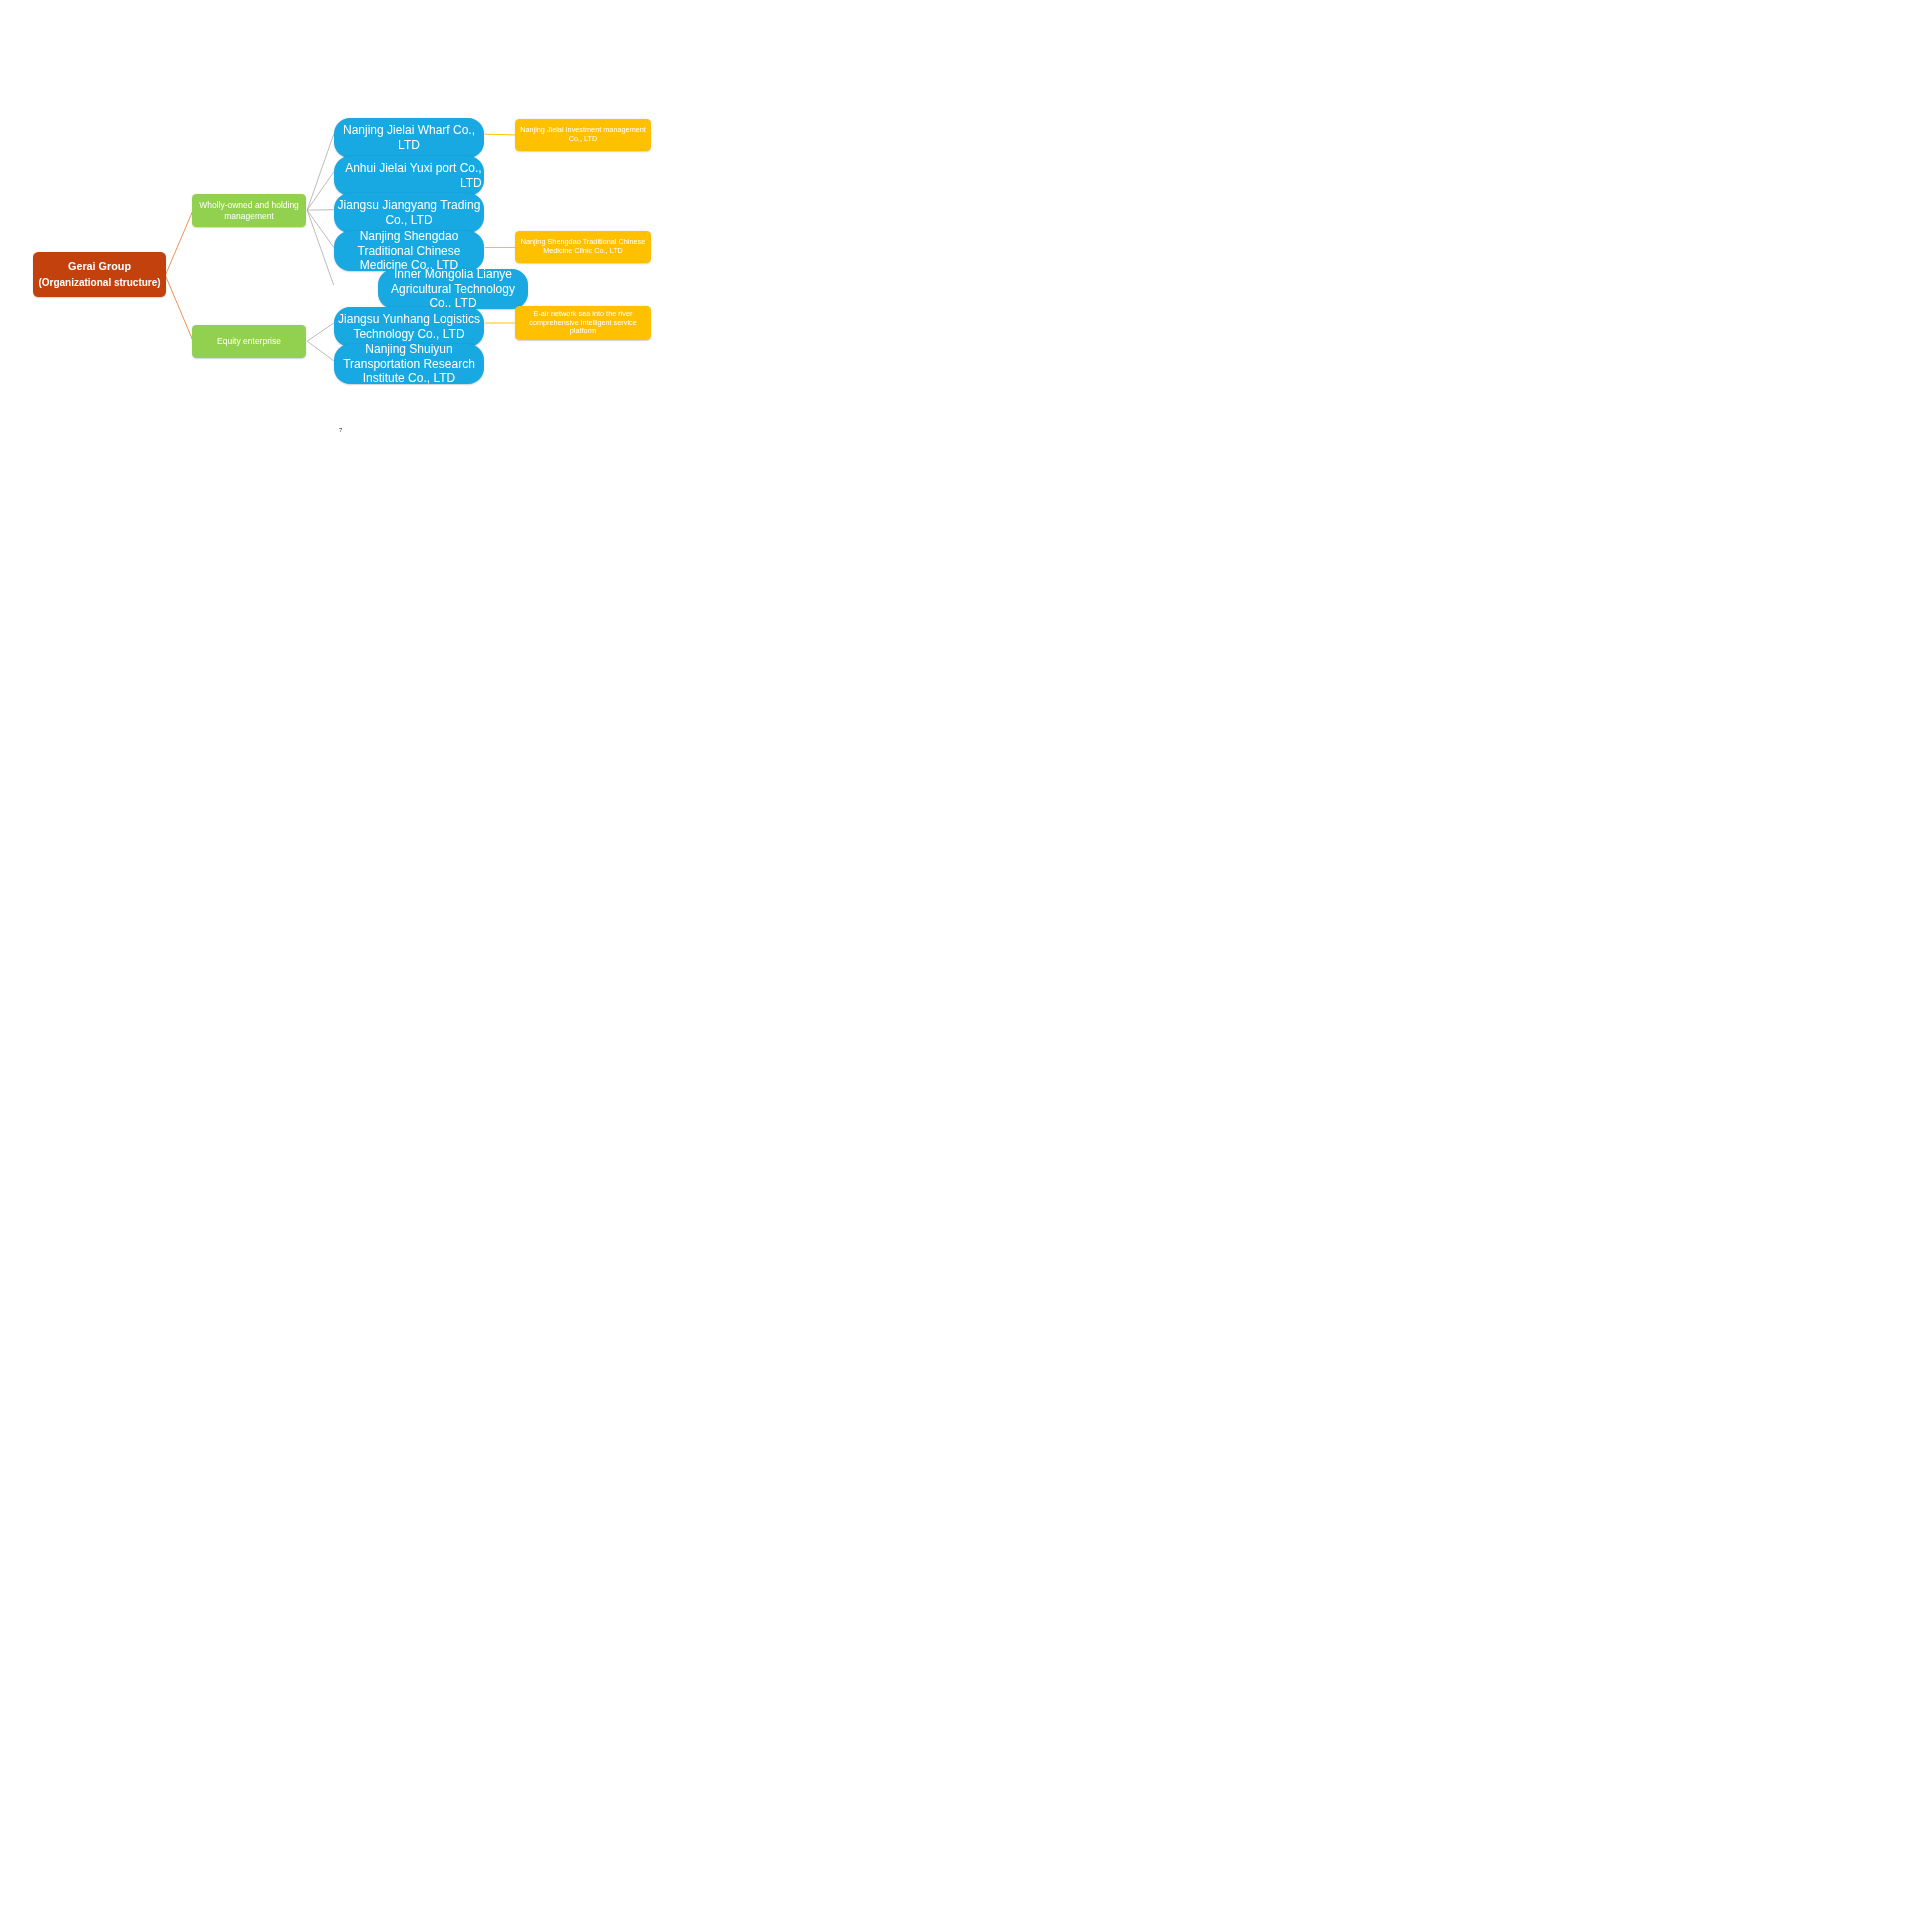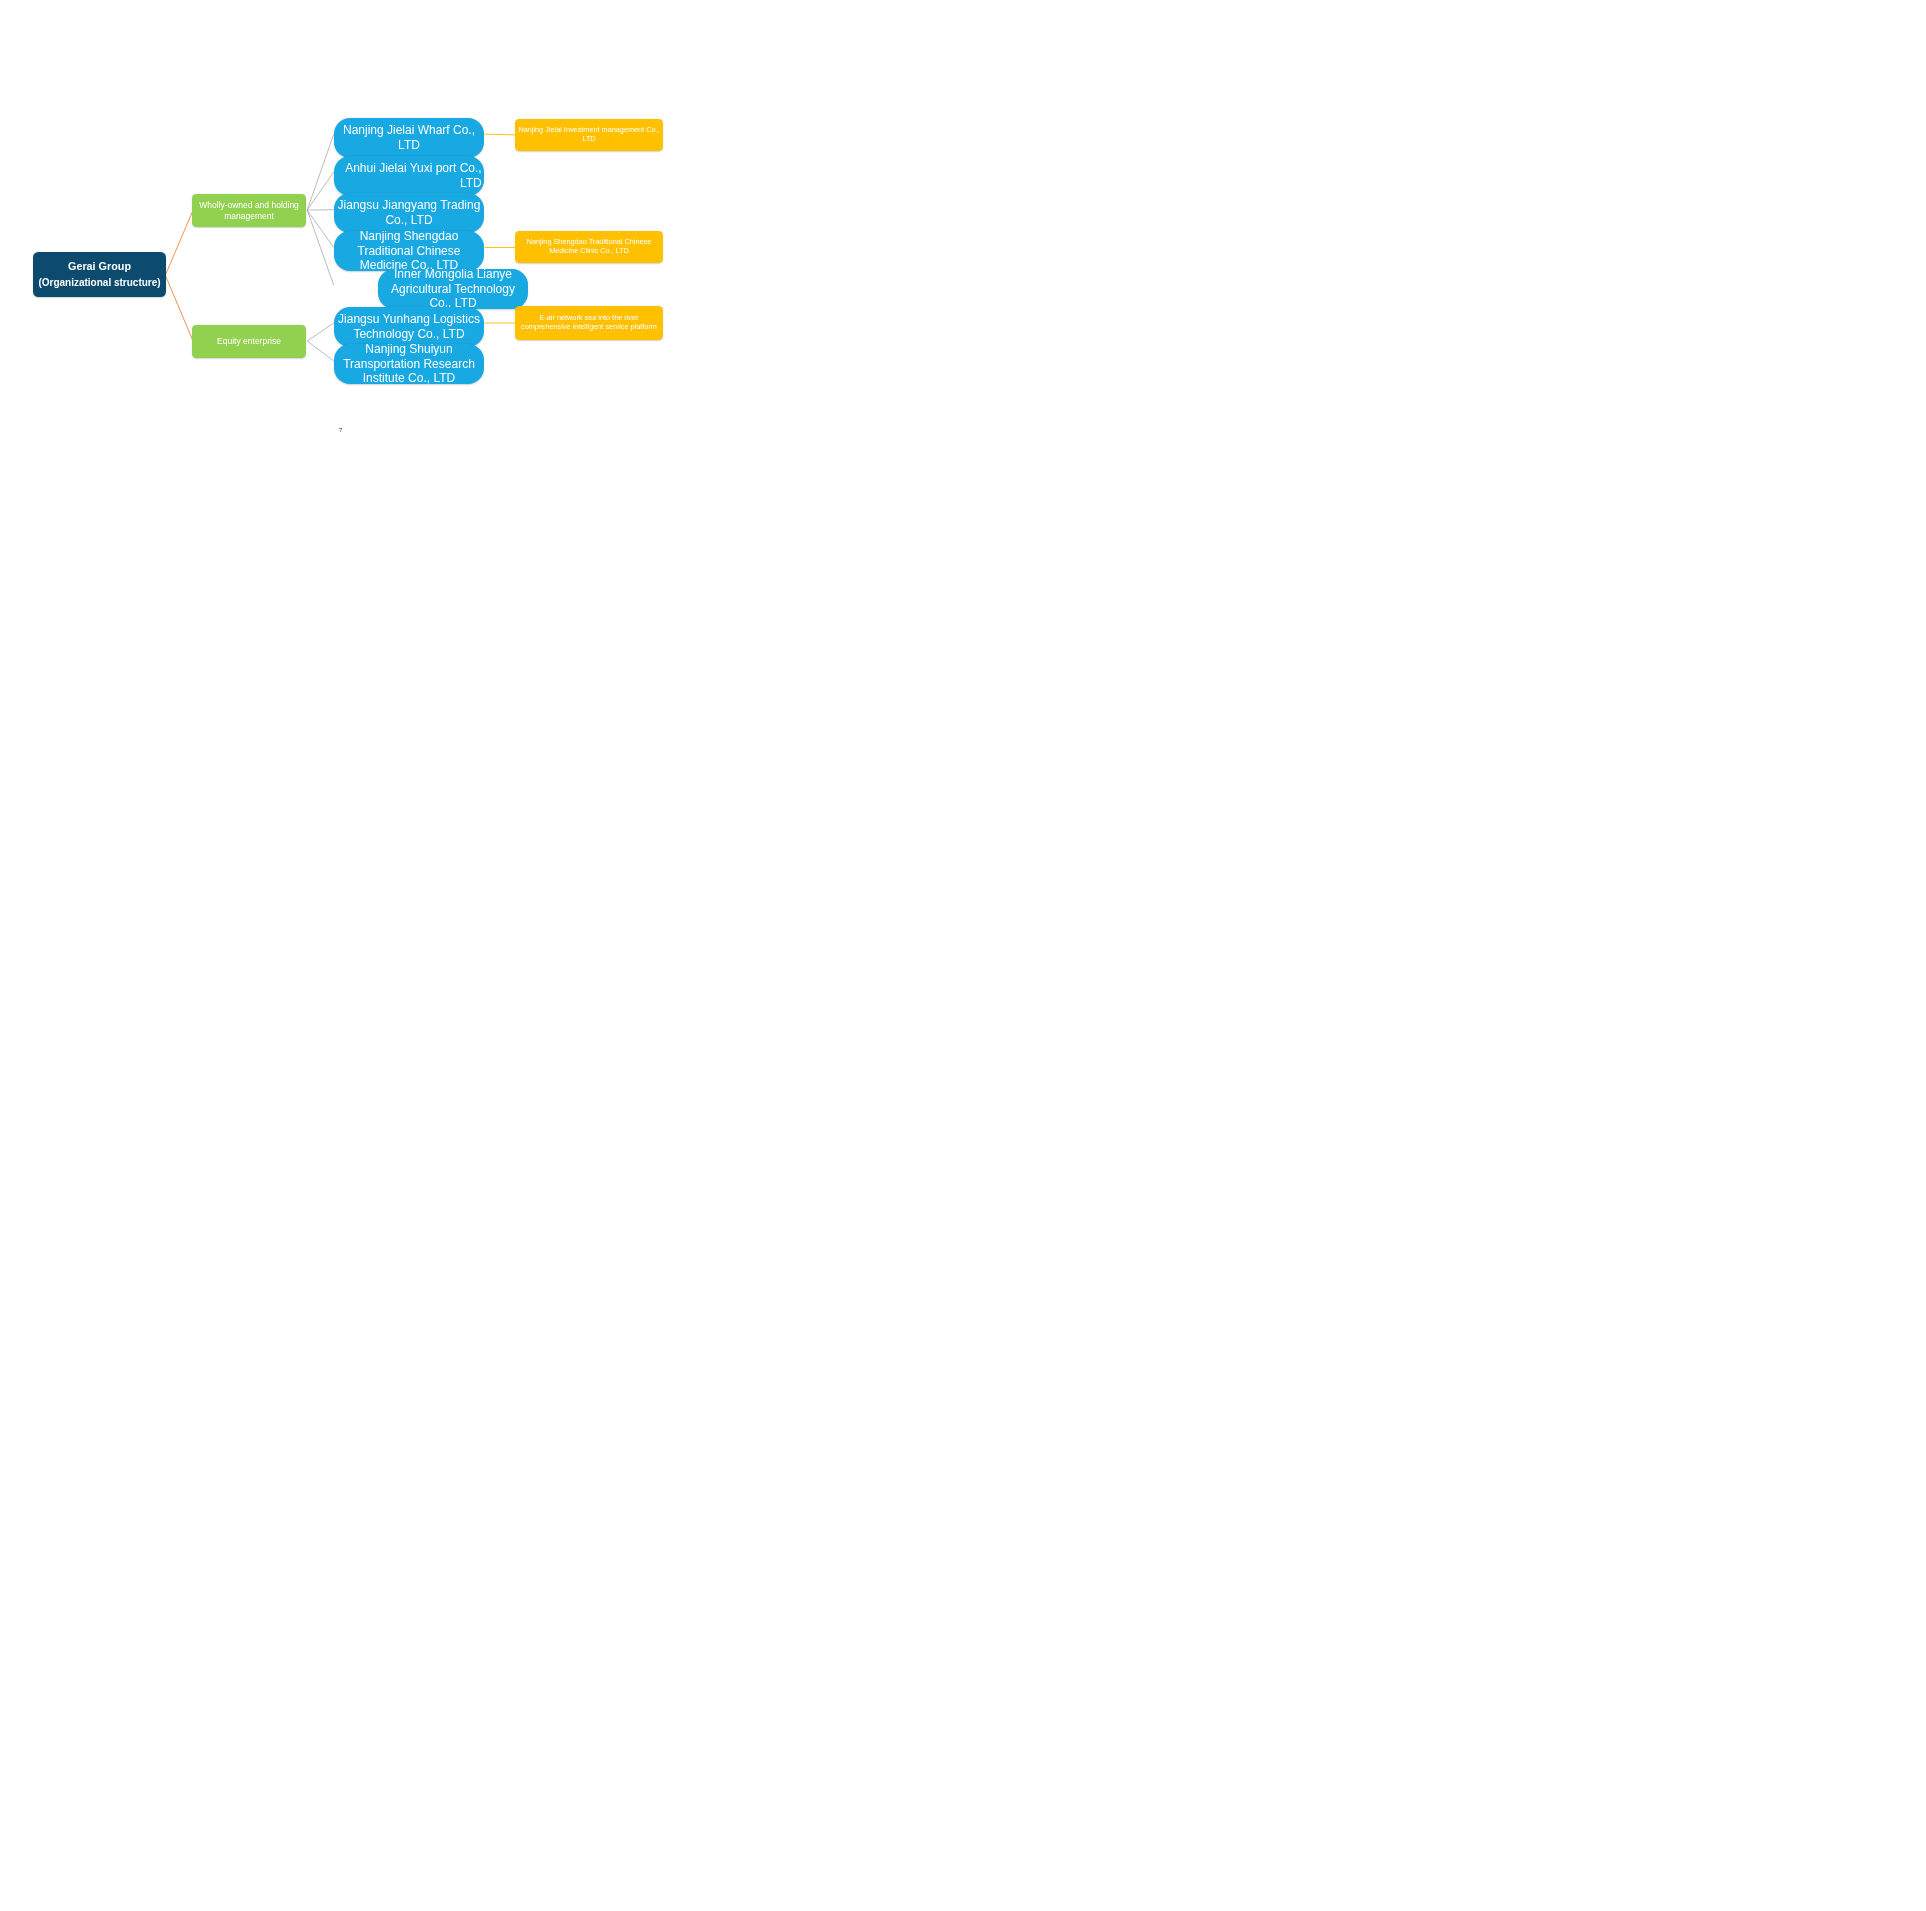--- a/index.html
+++ b/index.html
@@ -29,21 +29,21 @@
     align-items: center;
     justify-content: center;
     text-align: center;
     color: #ffffff;
     box-sizing: border-box;
     box-shadow: 0 0.8px 1.5px rgba(0,0,0,0.18);
   }
   .root {
     left: 33px; top: 252px;
     width: 133px; height: 45px;
-    background: #0c4a6e;
+    background: #c2410c;
     border-radius: 5.4px;
     gap: 6.5px;
   }
   .root-title {
     font-size: 10.8px;
     font-weight: bold;
     line-height: 1;
   }
   .root-subtitle {
     font-size: 10px;
@@ -70,21 +70,21 @@
   }
   .c1 { left: 334px; top: 118px; }
   .c2 { left: 334px; top: 156px; text-align: right; }
   .c3 { left: 334px; top: 193px; }
   .c4 { left: 334px; top: 231px; }
   .c5 { left: 334px; top: 269px; margin-left: 44px; }
   .c6 { left: 334px; top: 307px; }
   .c7 { left: 334px; top: 344px; }
   .subsidiary {
     background: #FFC000;
-    width: 148px; height: 32px;
+    width: 136px; height: 32px;
     border-radius: 4.6px;
     font-size: 7.3px;
     line-height: 1.22;
     padding: 1.5px 2.3px;
   }
   .s1 { left: 515px; top: 119px; }
   .s2 { left: 515px; top: 231px; }
   .s3 { left: 515px; top: 306px; height: 34px; }
   .page-number {
     position: absolute;

